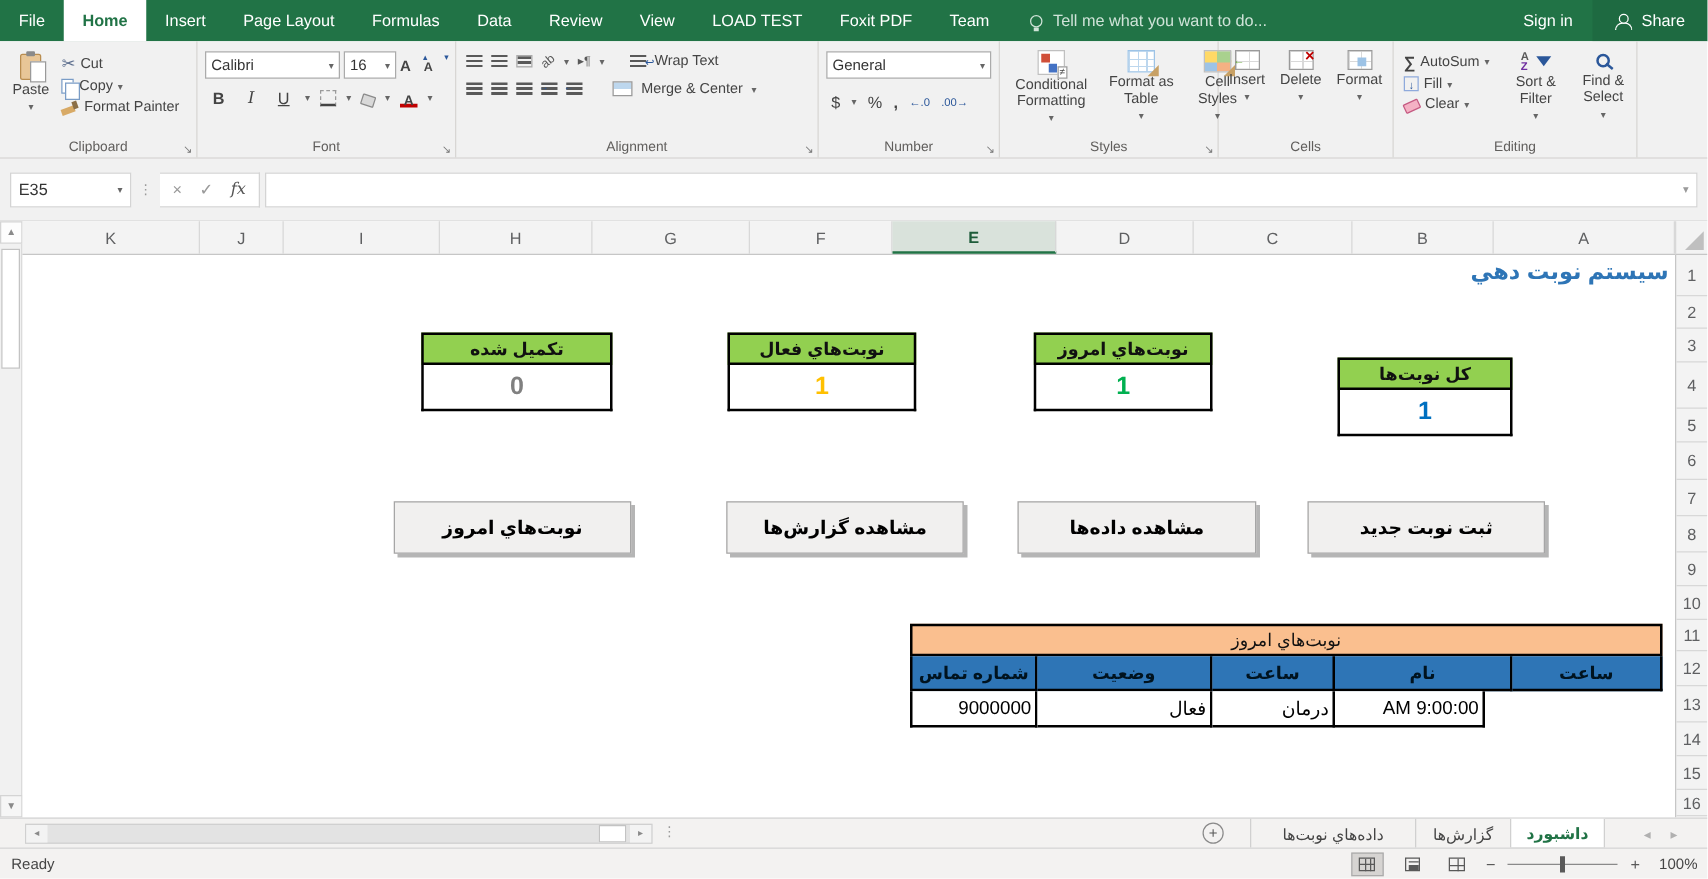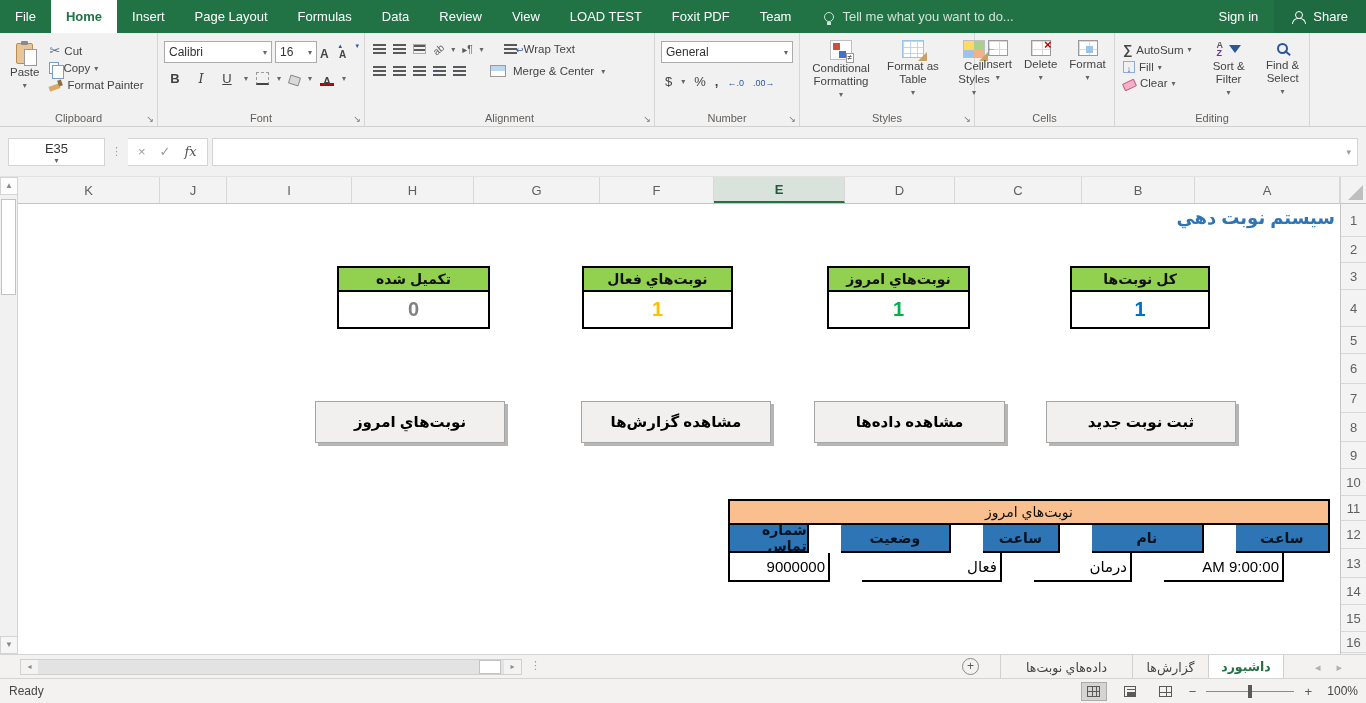--- a/index.html
+++ b/index.html
@@ -91,21 +91,21 @@
   .ic-clear { width:13px; height:8px; background:#f4b1c4; border:1px solid #c55a82; border-radius:1px; transform:rotate(-25deg); margin-top:4px; }
   .ic-az { width:10px; height:18px; }
   .ic-az::before { content:"A"; position:absolute; top:0; left:0; font-size:9px; font-weight:bold; color:#595959; }
   .ic-az::after { content:"Z"; position:absolute; bottom:0; left:0; font-size:9px; font-weight:bold; color:#7030a0; }
   .ic-funnel { width:0; height:0; border-left:6px solid transparent; border-right:6px solid transparent; border-top:8px solid #2b579a; margin-left:2px; }
   .ic-find { width:11px; height:11px; border:2px solid #2b579a; border-radius:50%; }
   .ic-find::after { content:""; position:absolute; right:-5px; bottom:-2px; width:7px; height:2px; background:#2b579a; transform:rotate(40deg); }
 
   
   .formulabar { position:absolute; left:0; top:127px; width:1366px; height:50px; background:#f1f1f1; display:flex; align-items:center; border-bottom:1px solid #e1e1e1; }
-  .namebox { width:97px; height:28px; background:#fff; border:1px solid #d4d4d4; margin-left:8px; display:flex; align-items:center; justify-content:space-between; padding:2px 6px; font-size:13px; color:#333;flex-direction:column; }
+  .namebox { width:97px; height:28px; background:#fff; border:1px solid #d4d4d4; margin-left:8px; display:flex; align-items:center; justify-content:space-between; padding:2px 6px; font-size:13px; color:#333; }
   .fb-dots { color:#9a9a9a; font-size:11px; padding:0 6px; }
   .fb-btns { display:flex; align-items:center; gap:14px; padding:0 10px; height:28px; background:#fff; border:1px solid #d4d4d4; border-left:none; }
   .fb-x, .fb-check { color:#9a9a9a; font-size:13px; }
   .fb-fx { font-family:"DejaVu Serif",serif; font-style:italic; font-size:13px; color:#555; }
   .fb-field { flex:1; height:28px; background:#fff; border:1px solid #d4d4d4; margin-left:4px; margin-right:8px; display:flex; align-items:center; justify-content:flex-end; padding:0 6px; font-size:13px; color:#333; }
   .fb-exp { color:#9a9a9a; font-size:9px; }
 
   
   .vscroll { position:absolute; left:0; top:177px; width:18px; height:477px; background:#f1f1f1; border-right:1px solid #d4d4d4; }
   .vs-up { position:absolute; top:0; left:0; width:18px; height:18px; background:#fdfdfd; border:1px solid #d4d4d4; color:#8a8a8a; font-size:8px; text-align:center; line-height:16px; }
@@ -126,21 +126,21 @@
   .sheet-title { position:absolute; right:5px; top:3px; font-size:18px; font-weight:bold; }
 
   .card { position:absolute; }
   .card-head { height:26px; border:2px solid #000; display:flex; align-items:center; justify-content:center; font-size:14px; font-weight:bold; color:#111; }
   .card-val { height:37px; border:2px solid #000; border-top:none; background:#fff; display:flex; align-items:center; justify-content:center; font-size:20px; font-weight:bold; }
 
   .xbtn { position:absolute; height:42px; background:#f1f0ef; border:1px solid #a6a6a6; box-shadow:3px 3px 0 rgba(120,120,120,0.55); display:flex; align-items:center; justify-content:center; font-size:15px; font-weight:bold; color:#000; cursor:pointer; }
 
   .xtable { position:absolute; left:710px; top:295px; width:602px; }
   .xt-band { height:26px; border:2px solid #000; display:flex; align-items:center; justify-content:center; font-size:14px; color:#111; }
-  .xt-row { display:flex;gap:32px; }
+  .xt-row { display:flex; }
   .xt-hcell { height:28px; border:2px solid #000; border-top:none; border-left:none; display:flex; align-items:center; justify-content:center; font-size:14px; font-weight:bold; color:#00131f; }
   .xt-hcell:first-child { border-left:2px solid #000; }
   .xt-dcell { height:29px; border:2px solid #000; border-top:none; border-left:none; background:#fff; display:flex; align-items:center; padding:0 3px; font-size:15px; color:#000; direction:rtl; }
   .xt-dcell:first-child { border-left:2px solid #000; }
 
   
   .tabbar { position:absolute; left:0; top:654px; width:1366px; height:24px; background:#f3f2f1; border-top:1px solid #d4d4d4; font-size:12.5px; }
   .hscroll { position:absolute; left:20px; top:4px; width:502px; height:16px; background:#e3e3e3; border:1px solid #d0d0d0; }
   .hs-left { position:absolute; left:0; top:0; width:17px; height:14px; background:#f3f3f3; color:#8a8a8a; font-size:8px; text-align:center; line-height:14px; }
   .hs-thumb { position:absolute; right:20px; top:0; width:22px; height:14px; background:#fff; border:1px solid #c3c3c3; }
@@ -447,21 +447,21 @@
     </div>
     <div class="card" style="left:564px; top:62px; width:151px;">
       <div class="card-head" dir="rtl" style="background: rgb(146, 208, 80);">نوبت‌هاي فعال</div>
       <div class="card-val" style="color: rgb(255, 192, 0);">1</div>
     </div>
     <div class="card" style="left:809px; top:62px; width:143px;">
       <div class="card-head" dir="rtl" style="background: rgb(146, 208, 80);">نوبت‌هاي امروز</div>
       <div class="card-val" style="color: rgb(0, 176, 80);">1</div>
     </div>
     <div class="card" style="left:1052px; top:62px; width:140px;">
-      <div class="card-head" dir="rtl" style="background: rgb(146, 208, 80);">كل نوبت‌ها</div>
+      <div class="card-head" dir="rtl" style="background: rgb(146, 208, 80); margin-top: 20px;">كل نوبت‌ها</div>
       <div class="card-val" style="color: rgb(0, 112, 192);">1</div>
     </div>
 
     <div class="xbtn" dir="rtl" style="left:297px; top:197px; width:190px;">نوبت‌هاي امروز</div>
     <div class="xbtn" dir="rtl" style="left:545px; top:197px; width:190px;margin-left:18px;">مشاهده گزارش‌ها</div>
     <div class="xbtn" dir="rtl" style="left:796px; top:197px; width:191px;">مشاهده داده‌ها</div>
     <div class="xbtn" dir="rtl" style="left:1028px; top:197px; width:190px;">ثبت نوبت جديد</div>
 
     <div class="xtable">
       <div class="xt-band" dir="rtl" style="background: rgb(250, 191, 143);">نوبت‌هاي امروز</div>

